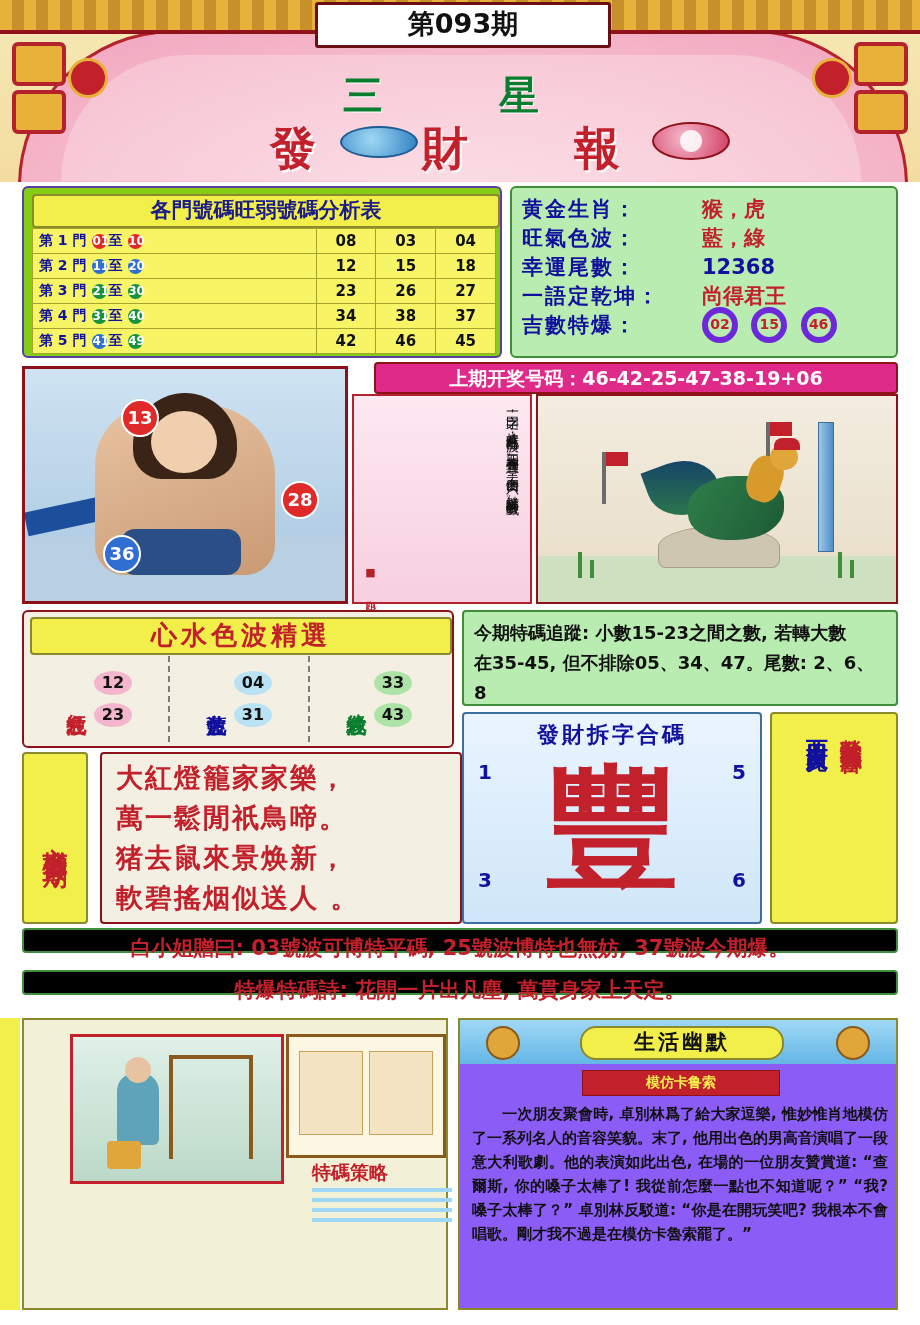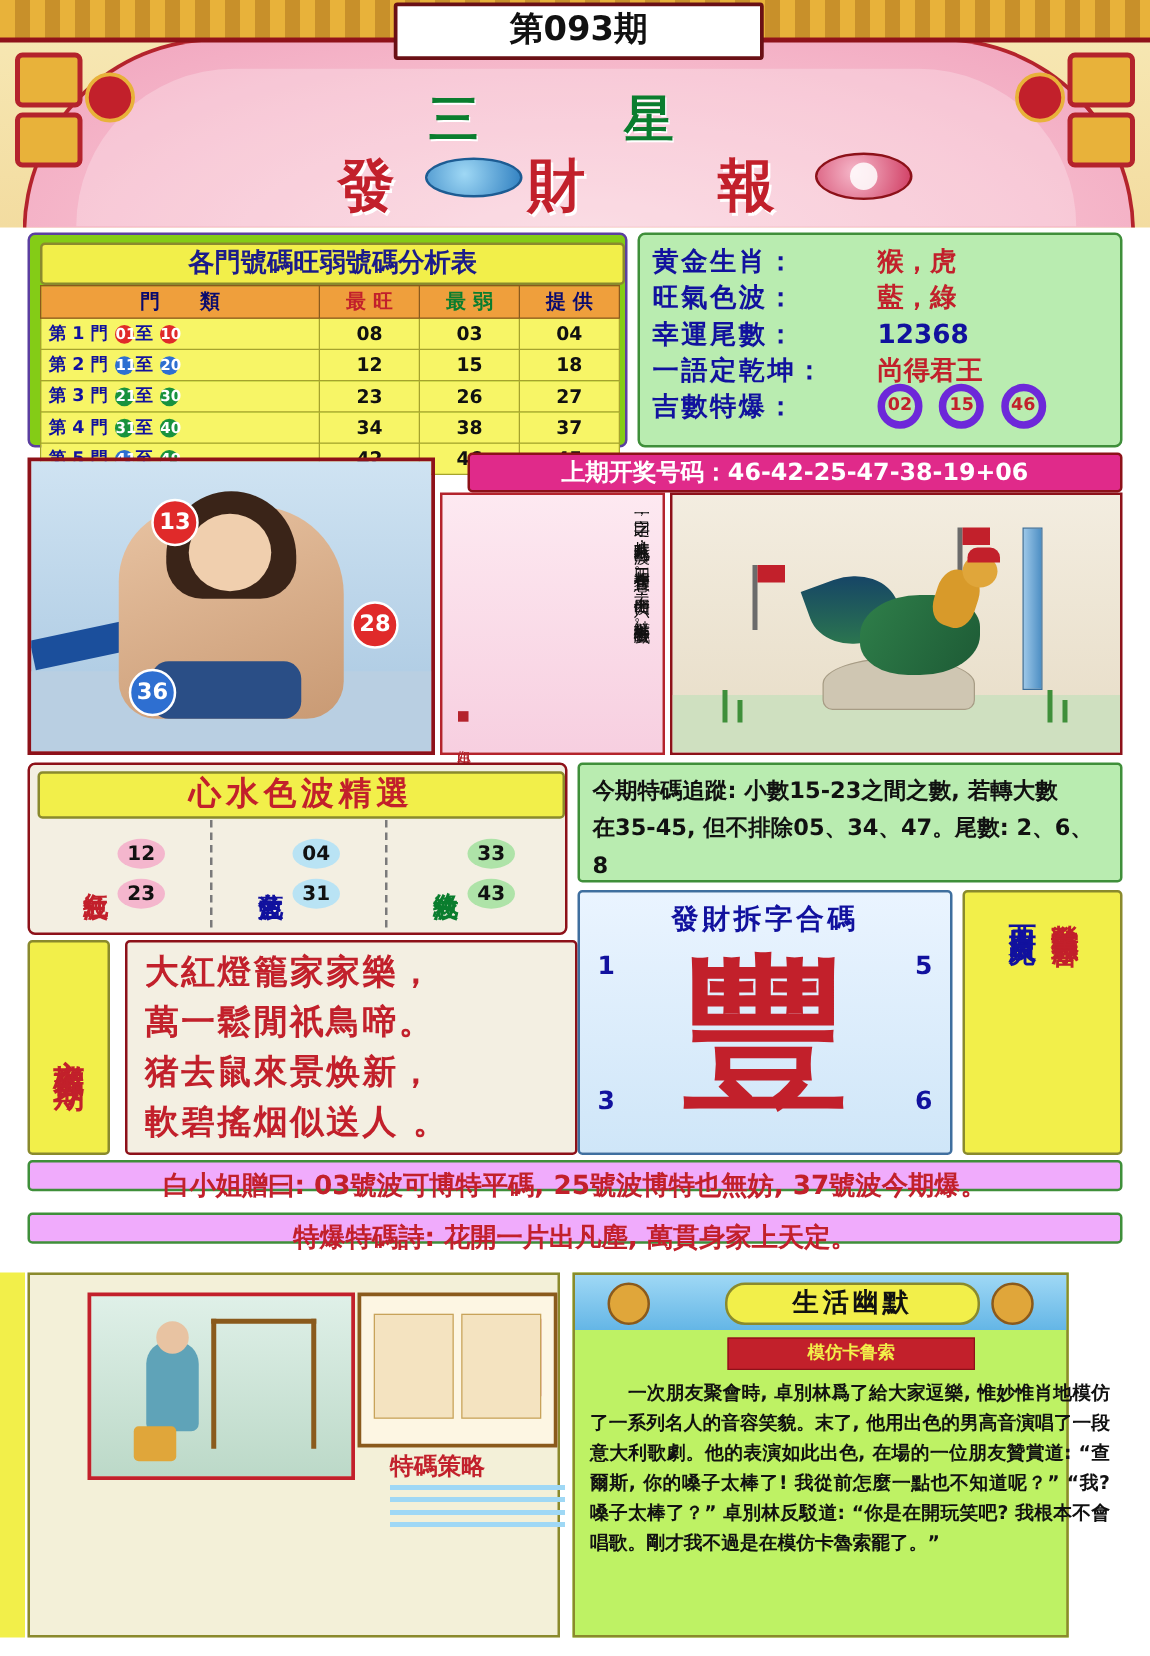--- a/index.html
+++ b/index.html
@@ -179,21 +179,21 @@
     font-family:"DejaVu Sans",sans-serif;}
 
   .west{left:770px;top:712px;width:128px;height:212px;background:#f2ef4a;
     border:2px solid #8a8a2d;border-radius:4px;display:flex;justify-content:center;gap:4px;padding-top:8px;}
   .west span{writing-mode:vertical-rl;text-orientation:upright;font-size:22px;font-weight:bold;
     letter-spacing:2px;}
   .west .c1{color:#11119e;}
   .west .c2{color:#c2202b;}
 
   
-  .note{left:22px;width:876px;height:25px;background:#f0abfc;border:2px solid #3f8f3a;
+  .note{left:22px;width:876px;height:25px;background:#000000;border:2px solid #3f8f3a;
     border-radius:4px;text-align:center;line-height:36px;font-size:21px;font-weight:bold;color:#c2202b;}
   .note.n1{top:928px;}
   .note.n2{top:970px;}
 
   
   .bl-box{left:22px;top:1018px;width:426px;height:292px;background:#f3f0d8;
     border:2px solid #8a8a2d;}
   .bl-pic{position:absolute;left:46px;top:14px;width:208px;height:144px;
     border:3px solid #c2202b;background:linear-gradient(#dff0e8,#bcd9c8);}
   .bl-fig{position:absolute;left:44px;top:36px;width:42px;height:72px;border-radius:18px 18px 6px 6px;
@@ -209,21 +209,21 @@
     background:#f4e3c0;border:1px solid #c8a35a;}
   .bl-strat{position:absolute;left:288px;top:140px;width:150px;height:56px;}
   .bl-strat-t{font-size:19px;font-weight:bold;color:#c2202b;}
   .bl-lines{position:absolute;left:288px;top:168px;width:140px;height:34px;
     background:repeating-linear-gradient(#9fd8f5 0 4px,transparent 4px 10px);}
   .bl-seal{position:absolute;right:10px;top:18px;width:26px;height:62px;background:#c2202b;
     color:#fff;font-size:13px;writing-mode:vertical-rl;text-orientation:upright;text-align:center;
     line-height:26px;}
 
   
-  .hum{left:458px;top:1018px;width:397px;height:292px;background:#bef264;
+  .hum{left:458px;top:1018px;width:440px;height:292px;background:#8b5cf6;
     border:2px solid #8a8a2d;}
   .hum-head{position:absolute;left:0;top:0;width:100%;height:44px;
     background:linear-gradient(#9fd8f5,#64b6e6);}
   .hum-title{position:absolute;left:120px;top:6px;width:200px;height:30px;background:#f2ef4a;
     border:2px solid #8a8a2d;border-radius:16px;text-align:center;line-height:28px;
     font-size:21px;font-weight:bold;color:#111;letter-spacing:3px;}
   .hum-face{position:absolute;top:6px;width:30px;height:30px;border-radius:50%;background:#e0a63a;
     border:2px solid #8a5a1c;}
   .hum-sub{position:absolute;left:122px;top:50px;width:196px;height:24px;background:#c2202b;
     border:1px solid #8d1119;text-align:center;line-height:22px;font-size:14px;color:#f2ef4a;font-weight:bold;}
@@ -260,26 +260,20 @@
     <div class="title1">三　星</div>
     <div class="title2">發　財　報</div>
     <div class="logo-l"></div>
     <div class="logo-r"></div>
   </div>
 
   <div class="box tbl-box">
     <div class="tbl-title">各門號碼旺弱號碼分析表</div>
     <table class="an">
       <tbody>
-          <tr>
-        <th>門　　類</th>
-        <th class="hot">最 旺</th>
-        <th class="cold">最 弱</th>
-        <th>提 供</th>
-      </tr>
       <tr>
         <td class="men">
           <span>第 1 門</span>
           <span class="ball b-red">01</span>至
           <span class="ball b-red">10</span>
         </td>
         <td>08</td>
         <td>03</td>
         <td>04</td>
       </tr>

